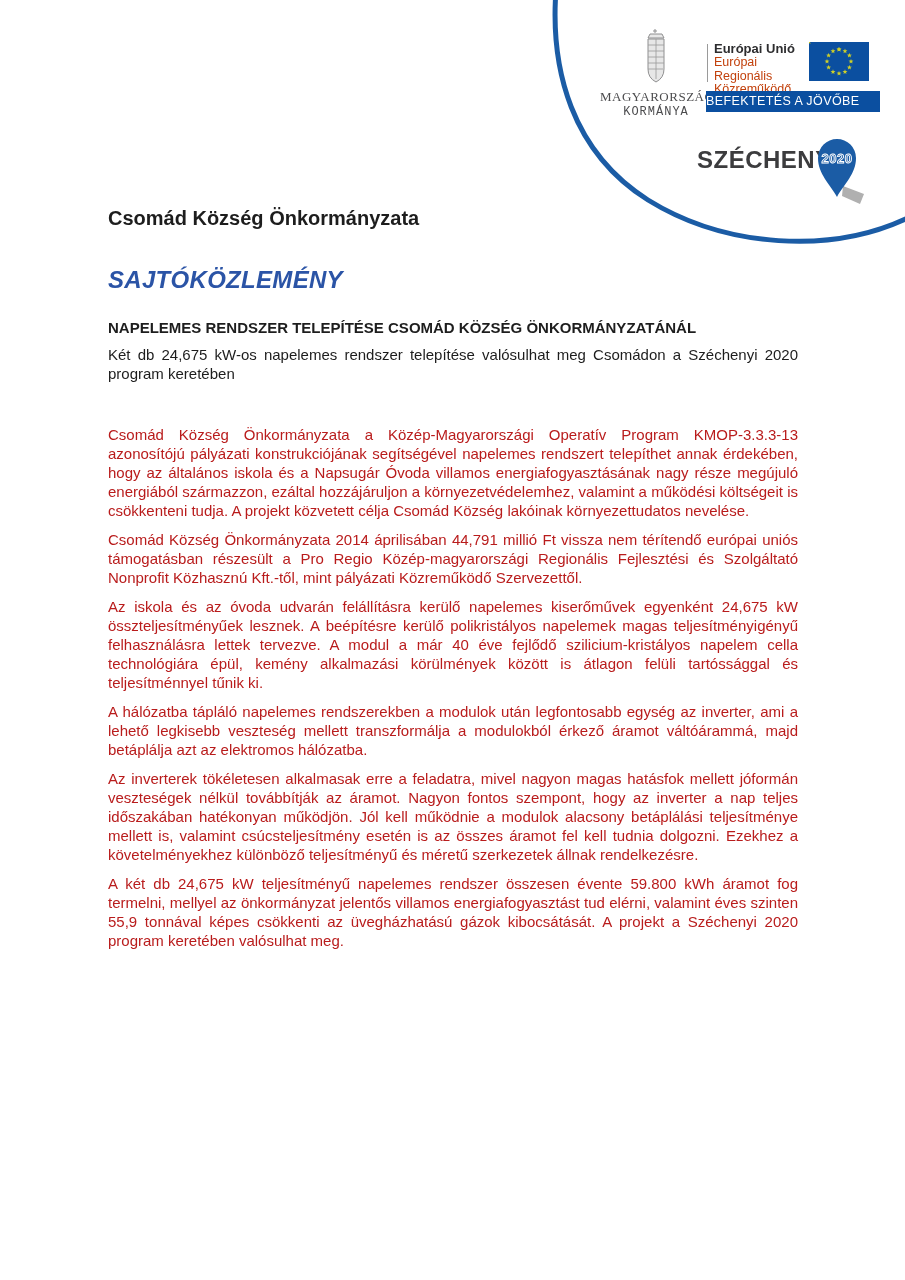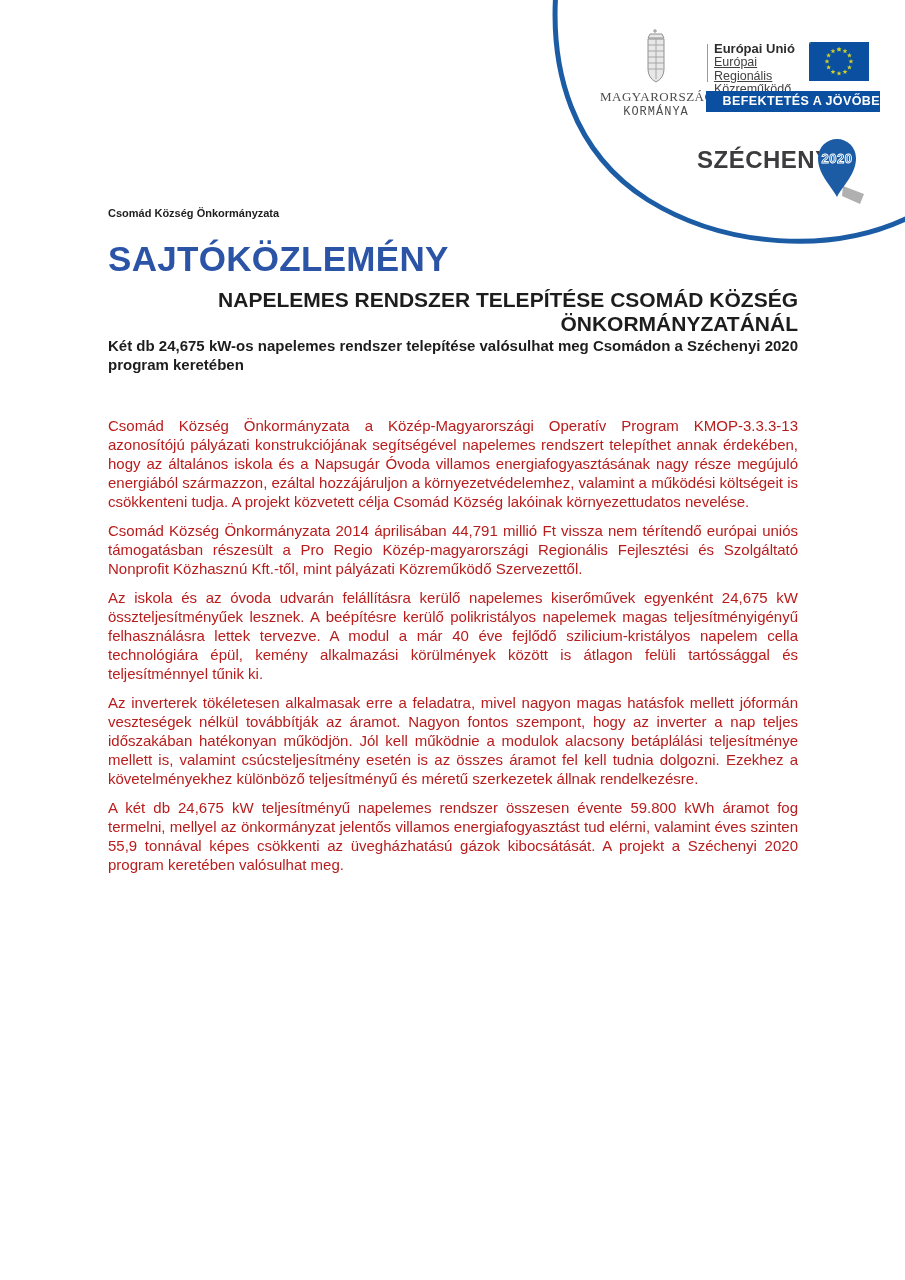--- a/index.html
+++ b/index.html
@@ -15,47 +15,48 @@
 
   .gov-block { position:absolute; left:600px; top:28px; width:112px; text-align:center; }
   .crest-svg { display:block; margin:0 auto 3px auto; }
   .gov-line1 { font-family:"Liberation Serif", serif; font-size:13px; letter-spacing:0.5px; color:#4c4c4e; }
   .gov-line2 { font-family:Liberation Mono, monospace; font-size:12px; letter-spacing:1px; color:#4c4c4e; }
 
   .vdivider { position:absolute; left:707px; top:44px; width:1px; height:38px; background:#9a9a9a; }
 
   .eu-block { position:absolute; left:714px; top:42px; width:95px; }
   .eu-line1 { font-size:13px; font-weight:bold; color:#2d2d2f; line-height:14px; }
-  .eu-line2, .eu-line3 { font-size:12.5px; color:#404040; line-height:13.5px;text-decoration:underline; }
+  .eu-line2, .eu-line3 { font-size:12.5px; color:#c2410c; line-height:13.5px; }
 
   .eu-flag { position:absolute; left:809px; top:42px; width:60px; height:39px; }
 
   .banner {
     position:absolute; left:706px; top:91px; width:174px; height:21px;
-    background:#0b4fa0; color:#ffffff; font-size:12.5px; font-weight:bold;
-    letter-spacing:0.4px; text-align:right; line-height:21px;
+    background:#0b4fa0; color:#ffffff; font-size:12.5px; font-weight:normal;
+    letter-spacing:0.4px; text-align:left; line-height:21px;
   }
 
   .szechenyi-text {
     position:absolute; left:697px; top:146px;
     font-size:24px; font-weight:bold; letter-spacing:0.5px; color:#3c3c3e;
   }
   .pin-svg { position:absolute; left:812px; top:136px; }
 
   
   .content { position:absolute; left:108px; top:194px; width:690px; }
   .doc-date { font-size:15px; color:#222; }
-  .doc-org  { font-size:11px; font-weight:bold; margin-top:13px; color:#1d1d1d; }
+  .doc-org  { font-size:20px; font-weight:bold; margin-top:13px; color:#1d1d1d; }
   .doc-title {
-    margin-top:20px; font-size:35px; font-weight:bold; letter-spacing:0.3px;
+    margin-top:36px; font-size:24px; font-weight:bold; letter-spacing:0.3px;
     color:#2b54a6;
+    font-style:italic;
   }
-  .doc-headline { margin-top:9px; font-size:21px; font-weight:bold; color:#1d1d1d;text-align:right; }
+  .doc-headline { margin-top:25px; font-size:15px; font-weight:bold; color:#1d1d1d; }
   .doc-lead {
-    font-size:15px; font-weight:bold; line-height:19px;
+    margin-top:9px; font-size:15px; font-weight:normal; line-height:19px;
     text-align:justify; color:#1d1d1d;
   }
   .doc-paragraphs p {
     font-size:15px; line-height:19px; text-align:justify; color:#b91c1c;
     margin-top:10px;
   }
   .doc-paragraphs p:first-child { margin-top:42px; }
 </style>
 </head>
 <body>
@@ -124,18 +125,19 @@
   <div class="content">
     <div class="doc-org">Csomád Község Önkormányzata</div>
     <h1 class="doc-title">SAJTÓKÖZLEMÉNY</h1>
     <h2 class="doc-headline">NAPELEMES RENDSZER TELEPÍTÉSE CSOMÁD KÖZSÉG ÖNKORMÁNYZATÁNÁL</h2>
     <p class="doc-lead">Két db 24,675 kW-os napelemes rendszer telepítése valósulhat meg Csomádon a Széchenyi 2020 program keretében</p>
 
     <div class="doc-paragraphs">
       <p>Csomád Község Önkormányzata a Közép-Magyarországi Operatív Program KMOP-3.3.3-13 azonosítójú pályázati konstrukciójának segítségével napelemes rendszert telepíthet annak érdekében, hogy az általános iskola és a Napsugár Óvoda villamos energiafogyasztásának nagy része megújuló energiából származzon, ezáltal hozzájáruljon a környezetvédelemhez, valamint a működési költségeit is csökkenteni tudja. A projekt közvetett célja Csomád Község lakóinak környezettudatos nevelése.</p>
       <p>Csomád Község Önkormányzata 2014 áprilisában 44,791 millió Ft vissza nem térítendő európai uniós támogatásban részesült a Pro Regio Közép-magyarországi Regionális Fejlesztési és Szolgáltató Nonprofit Közhasznú Kft.-től, mint pályázati Közreműködő Szervezettől.</p>
       <p>Az iskola és az óvoda udvarán felállításra kerülő napelemes kiserőművek egyenként 24,675 kW összteljesítményűek lesznek. A beépítésre kerülő polikristályos napelemek magas teljesítményigényű felhasználásra lettek tervezve. A modul a már 40 éve fejlődő szilicium-kristályos napelem cella technológiára épül, kemény alkalmazási körülmények között is átlagon felüli tartóssággal és teljesítménnyel tűnik ki.</p>
+      <p>A hálózatba tápláló napelemes rendszerekben a modulok után legfontosabb egység az inverter, ami a lehető legkisebb veszteség mellett transzformálja a modulokból érkező áramot váltóárammá, majd betáplálja azt az elektromos hálózatba.</p>
       <p>Az inverterek tökéletesen alkalmasak erre a feladatra, mivel nagyon magas hatásfok mellett jóformán veszteségek nélkül továbbítják az áramot. Nagyon fontos szempont, hogy az inverter a nap teljes időszakában hatékonyan működjön. Jól kell működnie a modulok alacsony betáplálási teljesítménye mellett is, valamint csúcsteljesítmény esetén is az összes áramot fel kell tudnia dolgozni. Ezekhez a követelményekhez különböző teljesítményű és méretű szerkezetek állnak rendelkezésre.</p>
       <p>A két db 24,675 kW teljesítményű napelemes rendszer összesen évente 59.800 kWh áramot fog termelni, mellyel az önkormányzat jelentős villamos energiafogyasztást tud elérni, valamint éves szinten 55,9 tonnával képes csökkenti az üvegházhatású gázok kibocsátását. A projekt a Széchenyi 2020 program keretében valósulhat meg.</p>
     </div>
   </div>
 
 </div>
 
 </body></html>

